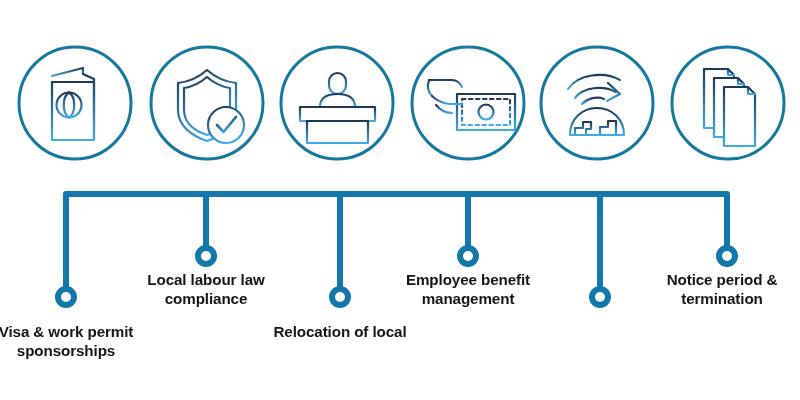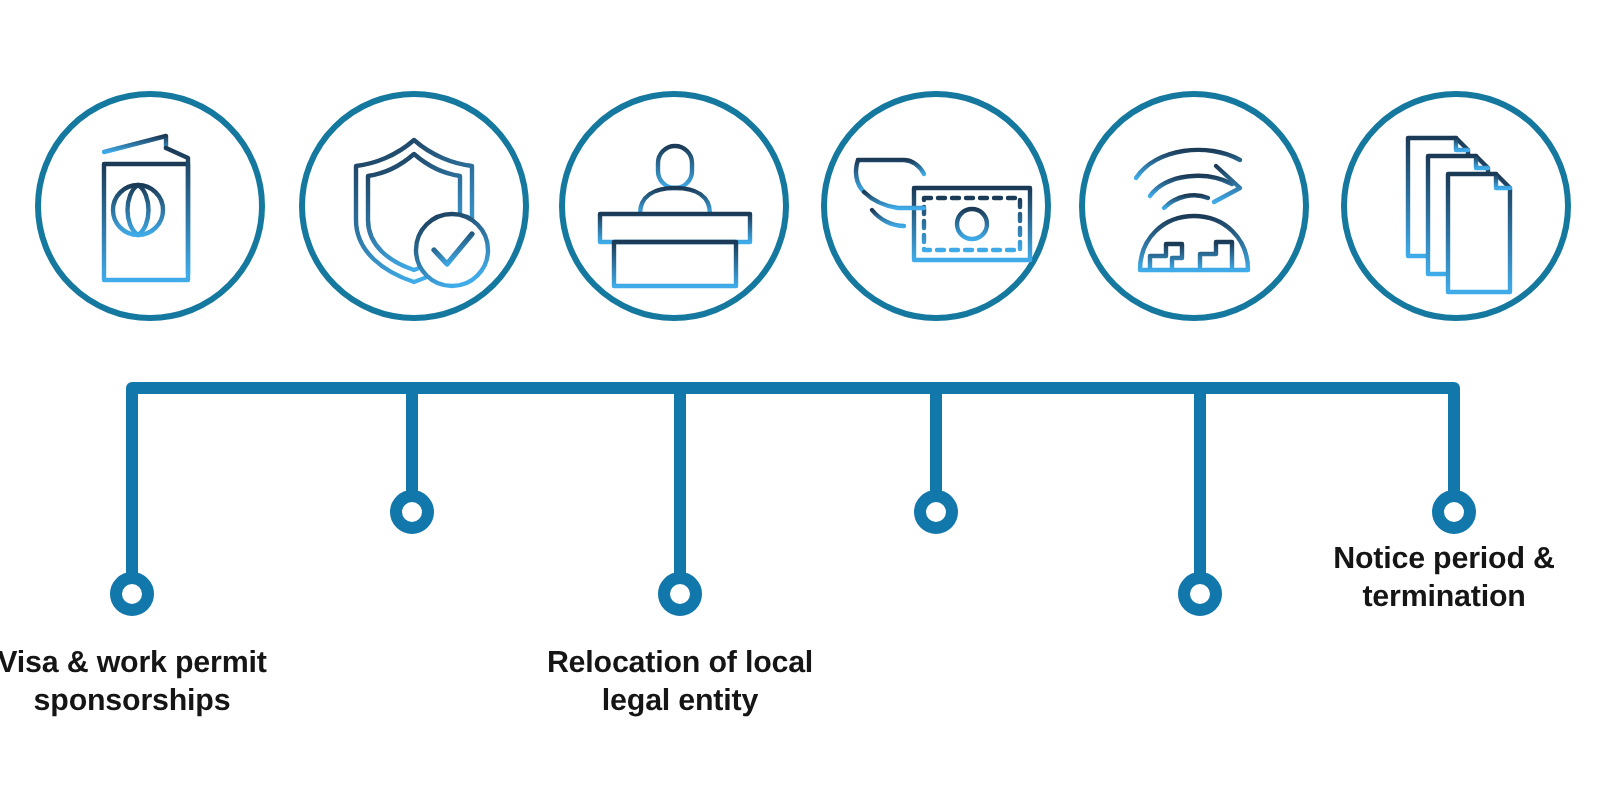--- a/index.html
+++ b/index.html
@@ -169,26 +169,33 @@
         <path d="M730,133 H743"></path>
       </g>
     </g>
   </svg>
 
   <div class="label" style="left:-29px; top:322px;">
     <div>Visa &amp; work permit</div>
     <div>sponsorships</div>
   </div>
 
+  <div class="label" style="left:111px; top:270px;">
+    <div>Local labour law</div>
+    <div>compliance</div>
+  </div>
 
   <div class="label" style="left:245px; top:322px;">
     <div>Relocation of local</div>
-    <div>legal entity</div>
-  </div>
-
+  </div>
+
+  <div class="label" style="left:373px; top:270px;">
+    <div>Employee benefit</div>
+    <div>management</div>
+  </div>
 
   <div class="label" style="left:505px; top:322px;">
   </div>
 
   <div class="label" style="left:627px; top:270px;">
     <div>Notice period &amp;</div>
     <div>termination</div>
   </div>
 
 </div>

